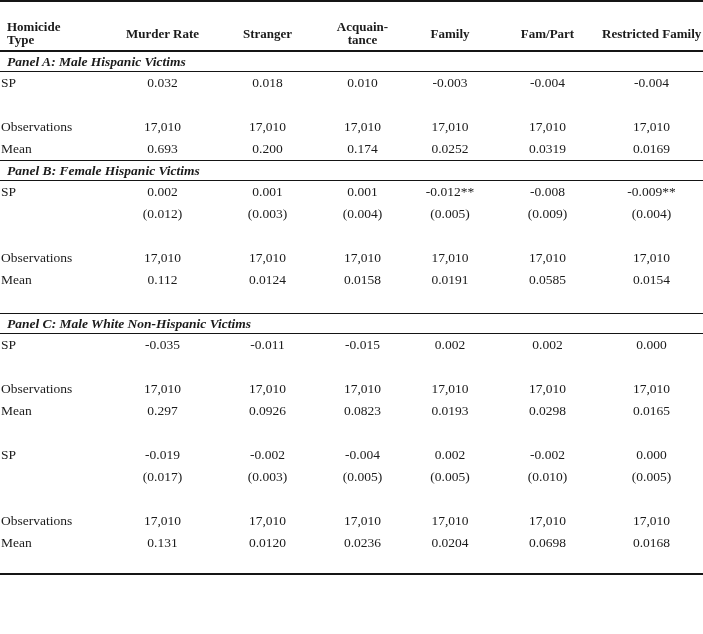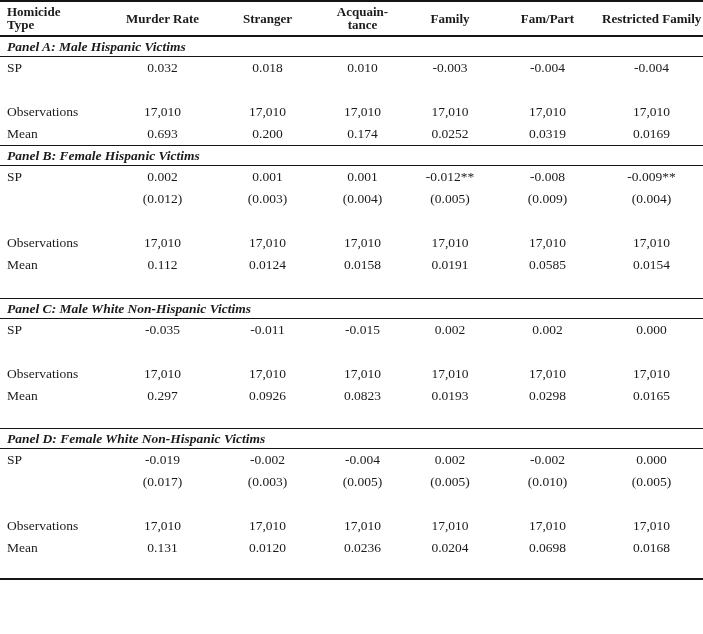--- a/index.html
+++ b/index.html
@@ -15,41 +15,41 @@
     width: 703px;
     border-collapse: collapse;
     table-layout: fixed;
     border-top: 2px solid #151515;
     border-bottom: 2px solid #151515;
   }
   thead th {
     font-weight: 700;
     font-size: 13px;
     line-height: 13px;
-    padding: 3px 2px 4px;
+    padding: 18px 2px 4px;
     text-align: center;
     vertical-align: middle;
     border-bottom: 2px solid #151515;
     white-space: nowrap;
   }
   thead th.col-first { text-align: left; padding-left: 7px; }
   thead th.multiline { white-space: pre-line; }
   tr.panel-title td {
     font-weight: 700;
     font-size: 13.5px;
     line-height: 15px;
     text-align: left;
     padding: 2px 0 2px 7px;
     border-bottom: 1.5px solid #151515;
     white-space: nowrap;
     font-style: italic;
   }
   tr.panel-title.with-top td { border-top: 1.5px solid #151515; }
   td { font-size: 13.5px; }
-  td.lbl { text-align: left; padding: 3px 2px 4px 7px; line-height: 15px; }
+  td.lbl { text-align: left; padding: 3px 2px 4px 1px; line-height: 15px; }
   td.val { text-align: center; padding: 3px 2px 4px; line-height: 15px; }
   tr.spacer td, tr.panel-gap td { height: 22px; padding: 0; }
   tr.bottom-pad td { height: 20px; padding: 0; }
 </style>
 </head>
 <body>
 
 <table class="results">
   <colgroup>
     <col style="width:110px">
@@ -185,23 +185,20 @@
       <td class="val">0.0926</td>
       <td class="val">0.0823</td>
       <td class="val">0.0193</td>
       <td class="val">0.0298</td>
       <td class="val">0.0165</td>
     </tr>
     <tr class="panel-gap">
         <td colspan="7"></td>
       </tr>
 
-    <tr class="panel-title with-top">
-      <td colspan="7">Panel D: Female White Non-Hispanic Victims</td>
-    </tr>
     <tr>
       <td class="lbl">SP</td>
       <td class="val">-0.019</td>
       <td class="val">-0.002</td>
       <td class="val">-0.004</td>
       <td class="val">0.002</td>
       <td class="val">-0.002</td>
       <td class="val">0.000</td>
     </tr>
     <tr>

